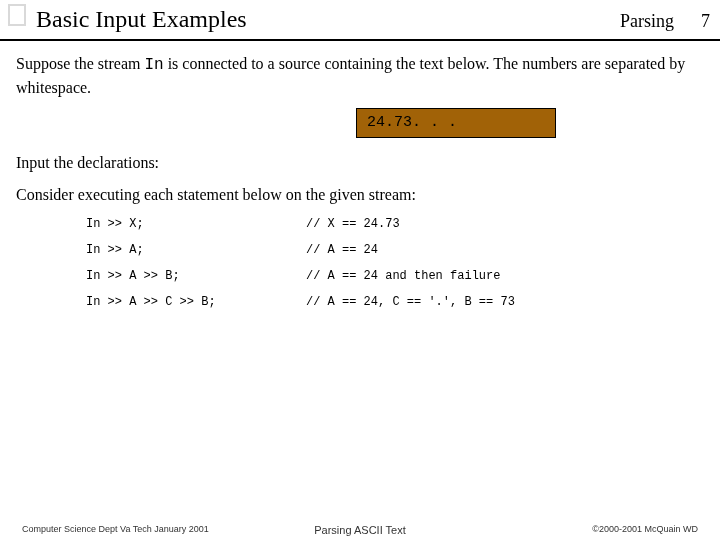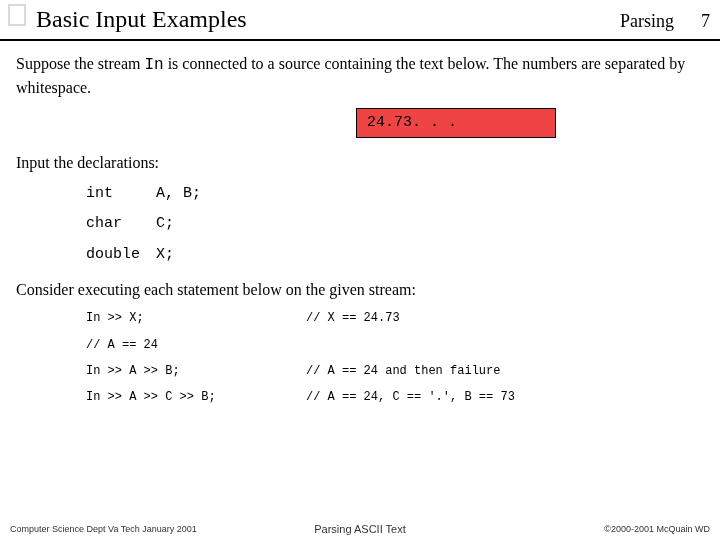--- a/index.html
+++ b/index.html
@@ -54,21 +54,21 @@
     line-height: 1.35;
   }
   .para {
     margin-bottom: 10px;
   }
   .mono { font-family: "Courier New", Courier, monospace; }
   .stream-box {
     width: 200px;
     margin: 10px 0 14px 340px;
     border: 1px solid #000;
-    background: #ef4444;
+    background: #a16207;
     padding: 4px 10px;
     font-family: "Courier New", Courier, monospace;
     font-size: 15px;
     display: flex;
   }
   .decls {
     margin: 6px 0 14px 70px;
   }
   .decl-line {
     font-family: "Courier New", Courier, monospace;
@@ -89,25 +89,25 @@
   .stmt-code { width: 200px; white-space: pre; }
   .stmt-comment { white-space: pre; }
   .bold { font-weight: normal; }
   .footer {
     position: absolute;
     left: 0;
     right: 0;
     bottom: 6px;
     display: flex;
     justify-content: space-between;
-    align-items: center;
+    align-items: flex-start;
     font-size: 9px;
     font-family: Arial, Helvetica, sans-serif;
     color: #333;
-    padding: 0 10px;
+    padding: 0 22px;
   }
   .footer-center {
     position: absolute;
     left: 50%;
     transform: translateX(-50%);
     font-size: 11px;
   }
 </style>
 </head>
 <body>
@@ -130,40 +130,30 @@
     <span>Suppose the stream </span><span class="mono">In</span><span> is connected to a source containing the text below.  The numbers are separated by whitespace.</span>
   </p>
 
   <div class="stream-box">
     <span>24.73</span>
     <span>. . .</span>
   </div>
 
   <p class="para">Input the declarations:</p>
 
-  <div class="decls">
-    <div class="decl-line">
-      <span class="decl-kw">int</span><span>A, B;</span>
-    </div>
-    <div class="decl-line">
-      <span class="decl-kw">char</span><span>C;</span>
-    </div>
-    <div class="decl-line">
-      <span class="decl-kw">double</span><span>X;</span>
-    </div>
-  </div>
 
   <p class="para">Consider executing each statement below on the given stream:</p>
 
   <div class="stmts">
     <div class="stmt-row">
       <span class="stmt-code">In &gt;&gt; X;</span>
       <span class="stmt-comment">// X == 24.73</span>
     </div>
     <div class="stmt-row">
+      <span class="stmt-code">In &gt;&gt; A;</span>
       <span class="stmt-comment">// A == 24</span>
     </div>
     <div class="stmt-row">
       <span class="stmt-code">In &gt;&gt; A &gt;&gt; B;</span>
       <span class="stmt-comment"><span>// A == 24 and then </span><span class="bold">failure</span></span>
     </div>
     <div class="stmt-row">
       <span class="stmt-code">In &gt;&gt; A &gt;&gt; C &gt;&gt; B;</span>
       <span class="stmt-comment">// A == 24, C == '.', B == 73</span>
     </div>

